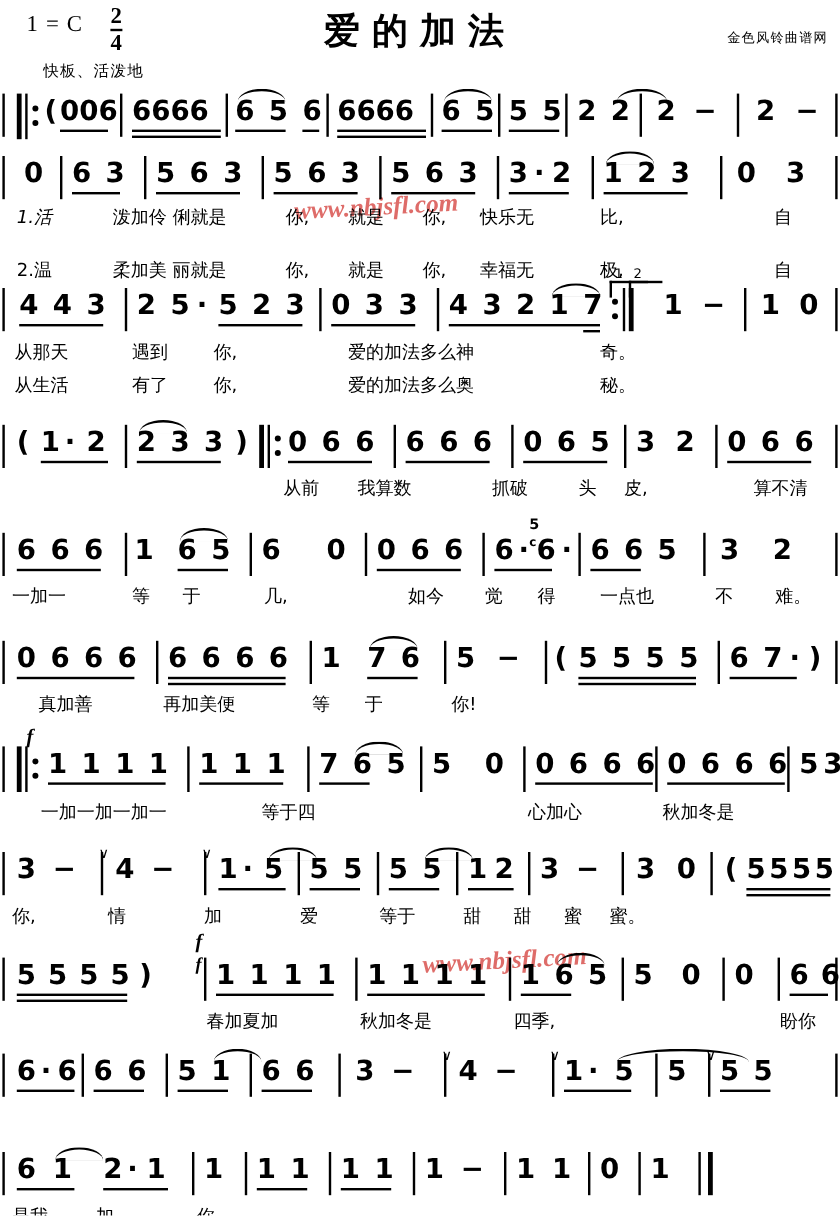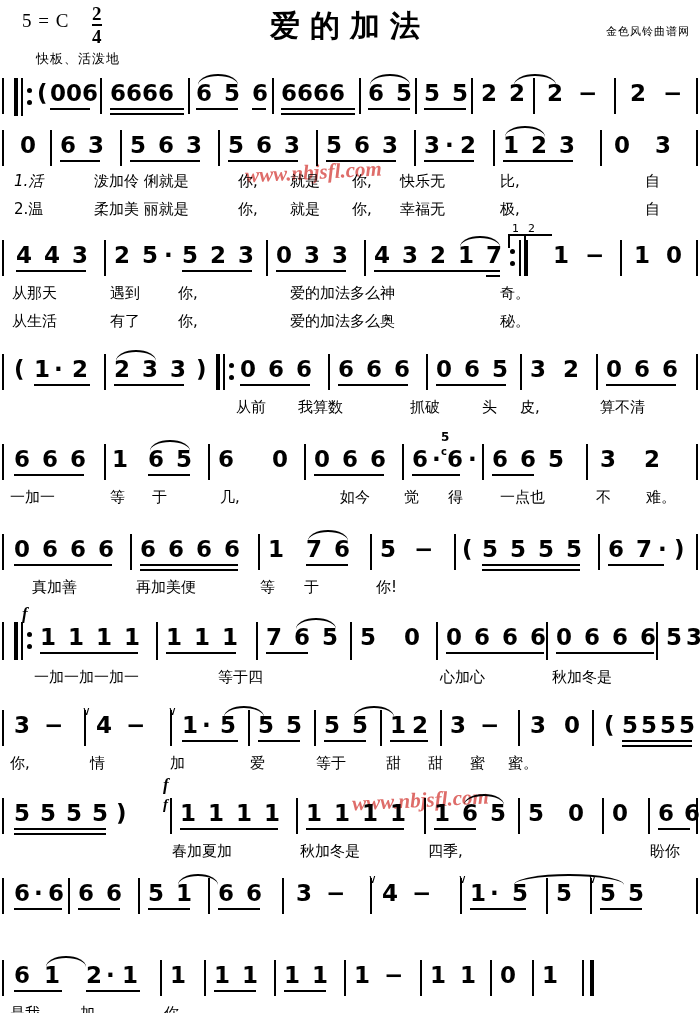--- a/index.html
+++ b/index.html
@@ -91,21 +91,21 @@
   .repR{transform:scaleX(-1);}
   .endbox{position:absolute;border-left:2px solid #000;border-top:2px solid #000;}
   .endnum{position:absolute;font-size:11px;font-family:"DejaVu Sans",sans-serif;}
   .vmark{position:absolute;font-size:12px;}
 </style>
 </head>
 <body>
 
 <div class="sheet">
 
-  <div class="key-sig">5 = C</div>
+  <div class="key-sig">1 = C</div>
   <div class="time-sig">
     <span class="num">2</span>
     <span style="display:block;border-top:2px solid #000;padding-top:1px;">4</span>
   </div>
   <div class="title">爱的加法</div>
   <div class="site">金色风铃曲谱网</div>
   <div class="tempo">快板、活泼地</div>
 
   <div class="wm wm1">www.nbjsfl.com</div>
   <div class="wm wm2">www.nbjsfl.com</div>
@@ -209,21 +209,21 @@
     <div class="lyr" style="top:44px;">
       <span class="l" style="left:14px;font-style:italic;">1.活</span>
       <span class="l" style="left:94px;">泼加伶 俐就是</span>
       <span class="l" style="left:238px;">你,</span>
       <span class="l" style="left:290px;">就是</span>
       <span class="l" style="left:352px;">你,</span>
       <span class="l" style="left:400px;">快乐无</span>
       <span class="l" style="left:500px;">比,</span>
       <span class="l" style="left:645px;">自</span>
     </div>
-    <div class="lyr" style="top:72px;">
+    <div class="lyr" style="top:88px;">
       <span class="l" style="left:14px;">2.温</span>
       <span class="l" style="left:94px;">柔加美 丽就是</span>
       <span class="l" style="left:238px;">你,</span>
       <span class="l" style="left:290px;">就是</span>
       <span class="l" style="left:352px;">你,</span>
       <span class="l" style="left:400px;">幸福无</span>
       <span class="l" style="left:500px;">极,</span>
       <span class="l" style="left:645px;">自</span>
     </div>
   </div>
@@ -336,21 +336,21 @@
     <div class="bar" style="left:596px;top:2px;height:36px;"></div>
     <div class="bar" style="left:696px;top:2px;height:36px;"></div>
     <div class="bar" style="left:2px;top:2px;height:36px;"></div>
 
     <div class="lyr" style="top:46px;">
       <span class="l" style="left:236px;">从前</span>
       <span class="l" style="left:298px;">我算数</span>
       <span class="l" style="left:410px;">抓破</span>
       <span class="l" style="left:482px;">头</span>
       <span class="l" style="left:520px;">皮,</span>
-      <span class="l" style="left:600px;text-align:right;">算不清</span>
+      <span class="l" style="left:628px;text-align:right;">算不清</span>
     </div>
   </div>
 
   <div class="row" style="top:442px;height:78px;">
     <div class="notes" style="top:4px;">
       <span class="n" style="left:14px;">6</span>
       <span class="n" style="left:42px;">6</span>
       <span class="n" style="left:70px;">6</span>
       <span class="n" style="left:112px;">1</span>
       <span class="n" style="left:148px;">6</span>

